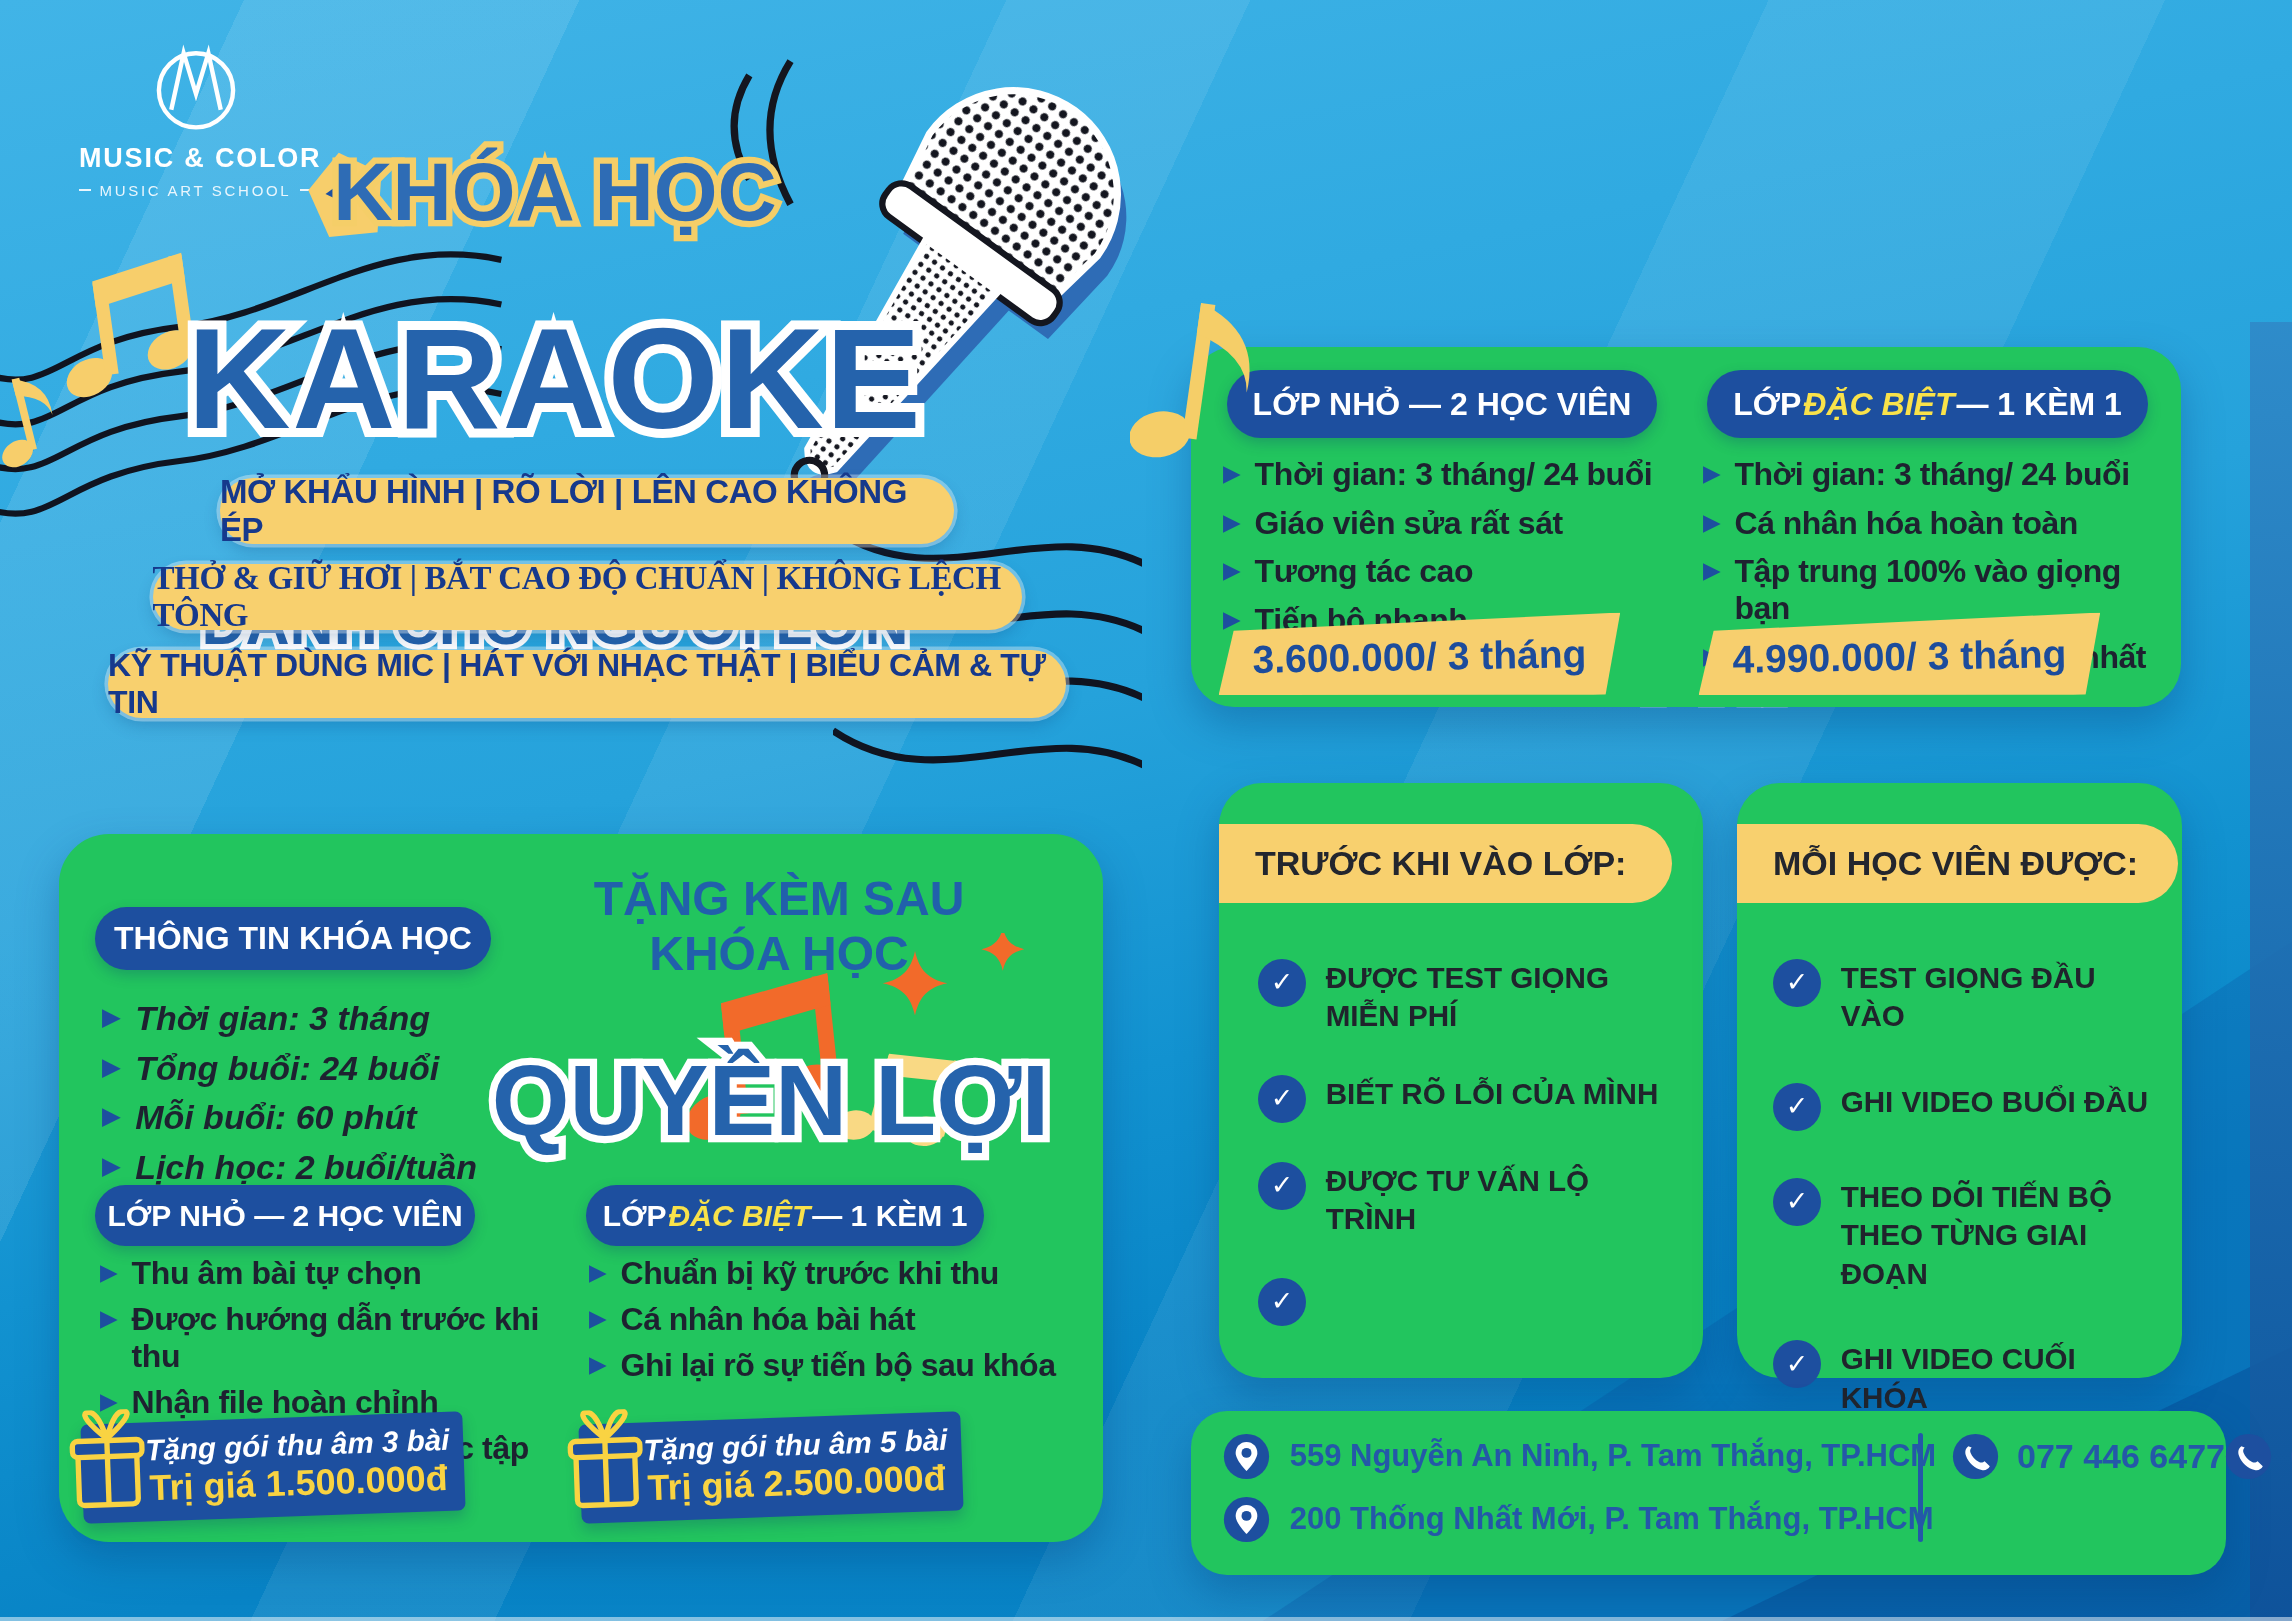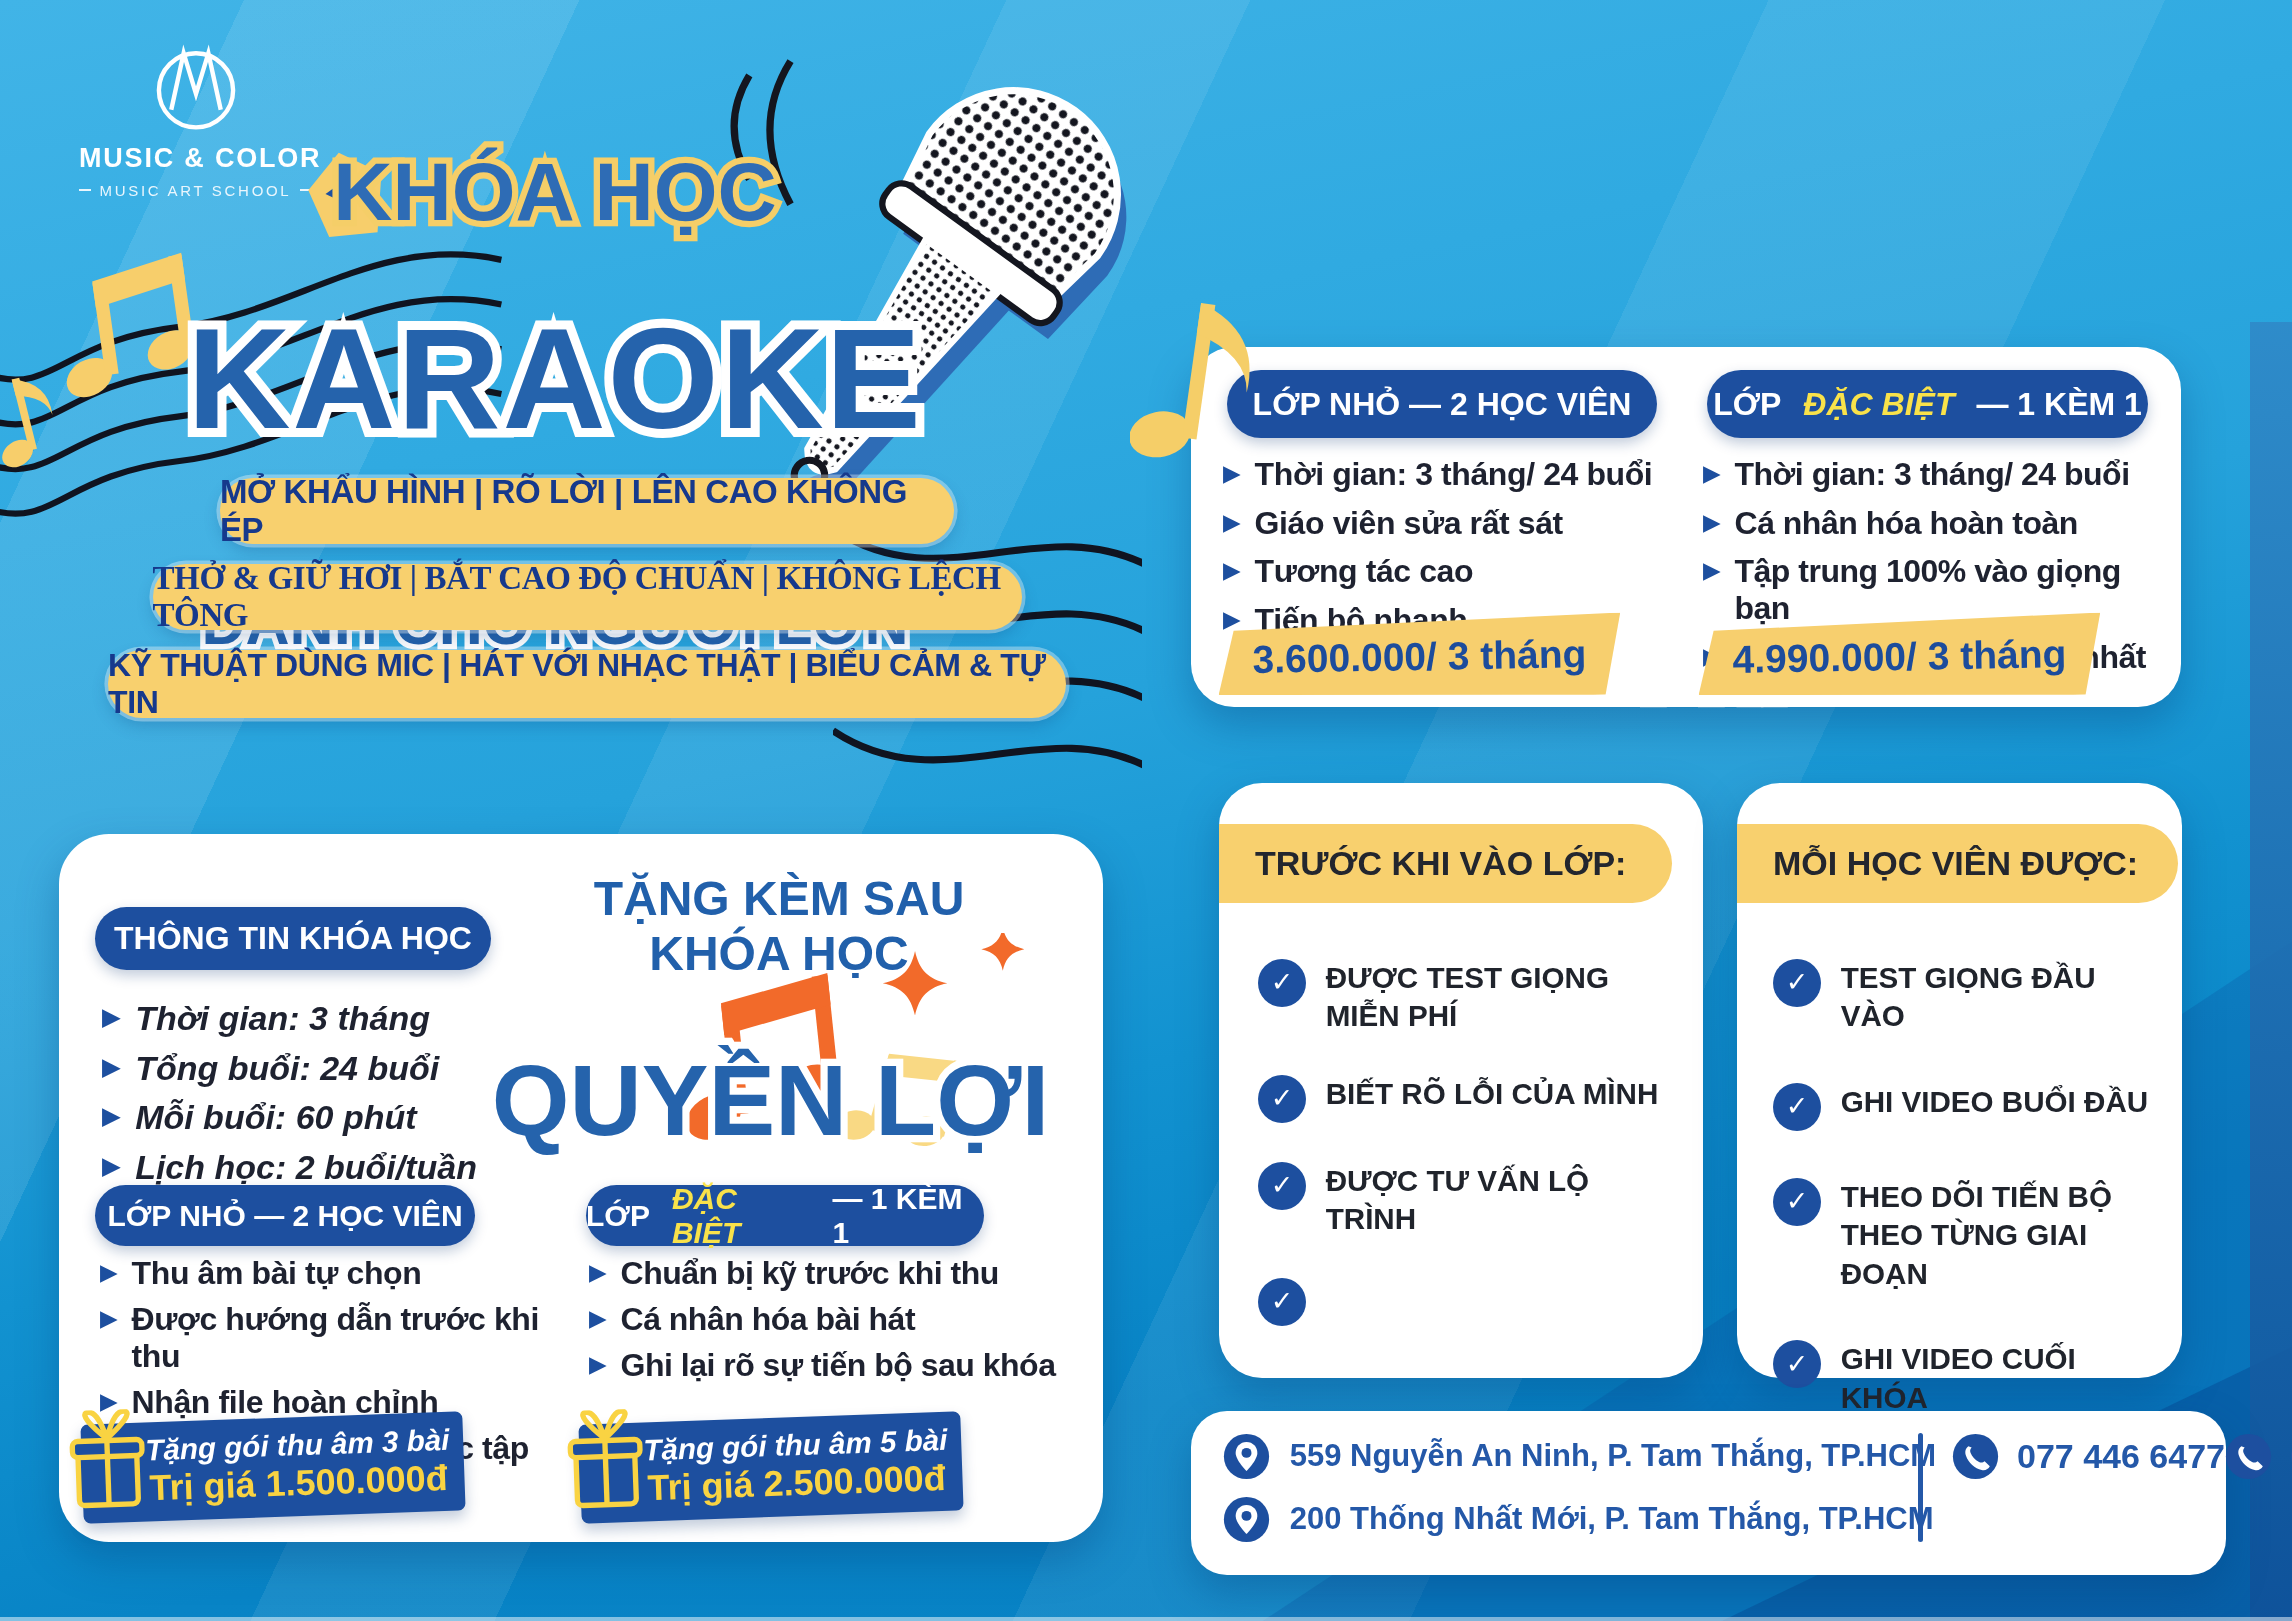--- a/index.html
+++ b/index.html
@@ -20,42 +20,42 @@
   .bg-bottom-line{left:0;right:0;bottom:0;height:5.4px;background:rgba(255,255,255,.5);}
   
   .stk{position:relative;z-index:0;font-weight:bold;text-align:center;line-height:1.04;}
   .stk::before{content:attr(data-text);position:absolute;inset:0;z-index:-1;color:transparent;
     -webkit-text-stroke:var(--sw,14.3px) var(--sc,#fff);white-space:pre-line;}
   .pillb{background:#1d4f9f;color:#fff;font-weight:bold;display:flex;align-items:center;
     justify-content:center;border-radius:39px;box-shadow:0 5.4px 12.5px rgba(10,50,110,.25);}
   .banner{background:#f8d06e;color:#16398c;font-weight:bold;display:flex;align-items:center;
     justify-content:center;border-radius:36px;letter-spacing:-0.4px;
     box-shadow:0 0 0 3.6px rgba(255,255,255,.35),0 7.2px 16px rgba(10,60,120,.25);}
-  .card{background:#ffffff;border-radius:47px;box-shadow:0 18px 40px rgba(6,66,126,.35);}
+  .card{background:#22c55e;border-radius:47px;box-shadow:0 18px 40px rgba(6,66,126,.35);}
   .row{display:flex;align-items:flex-start;gap:14.3px;}
   .tri{color:#1d4f9f;font-size:.72em;line-height:1.5;flex:0 0 auto;}
   .dark{color:#1e2230;}
   .ylw-head{background:#f8d06e;color:#23262e;font-weight:bold;display:flex;align-items:center;
     padding-left:36px;border-radius:0 41px 41px 0;}
   .chk{display:flex;align-items:flex-start;gap:19.7px;font-weight:bold;color:#20242c;line-height:1.3;}
   .chk .ic{flex:0 0 auto;width:48px;height:48px;border-radius:50%;background:#1d4f9f;color:#fff;
     display:flex;align-items:center;justify-content:center;font-size:27px;font-weight:bold;}
   .price{background:#f7cf6e;display:flex;align-items:center;justify-content:center;color:#1c4c9c;
     font-weight:bold;clip-path:polygon(4% 14%,100% 0,96% 100%,0 92%);}
   .gift{transform:rotate(-2deg);}
   .gift .box{background:#1d4f9f;border-radius:7.2px;padding:10.7px 14.3px 12.5px 64px;text-align:center;
     box-shadow:0 7.2px 14.3px rgba(10,50,110,.25);}
   .gift .l1{color:#fff;font-style:italic;font-weight:bold;font-size:29.6px;white-space:nowrap;}
   .gift .l2{color:#f9d342;font-weight:bold;font-size:36px;white-space:nowrap;}
   .logo-name{color:#fff;font-weight:bold;font-size:27px;letter-spacing:1.8px;white-space:nowrap;}
   .logo-tag{display:flex;align-items:center;gap:9px;color:#eaf6fd;font-size:15px;letter-spacing:2.7px;white-space:nowrap;}
   .logo-tag .ln{width:23px;height:1.8px;background:#eaf6fd;}
   .addr-txt{color:#2458a8;font-weight:bold;font-size:31px;white-space:nowrap;}
   .phone-txt{color:#2458a8;font-weight:bold;font-size:34px;white-space:nowrap;}
-  .hl{color:#f9e24a;font-style:italic;margin:0 22px;}
+  .hl{color:#f9e24a;font-style:italic;margin:0 2px;}
   .blist{display:flex;flex-direction:column;}
 </style>
 </head>
 <body>
 
 <div class="poster">
 
   <div class="abs bg-base"></div>
   <div class="abs bg-stripes"></div>
   <div class="abs bg-corner1"></div>

